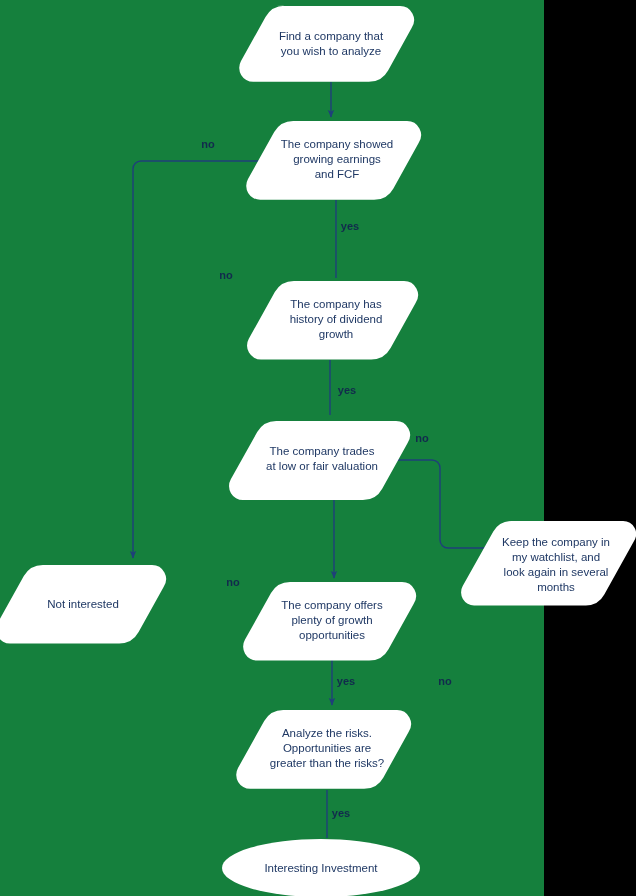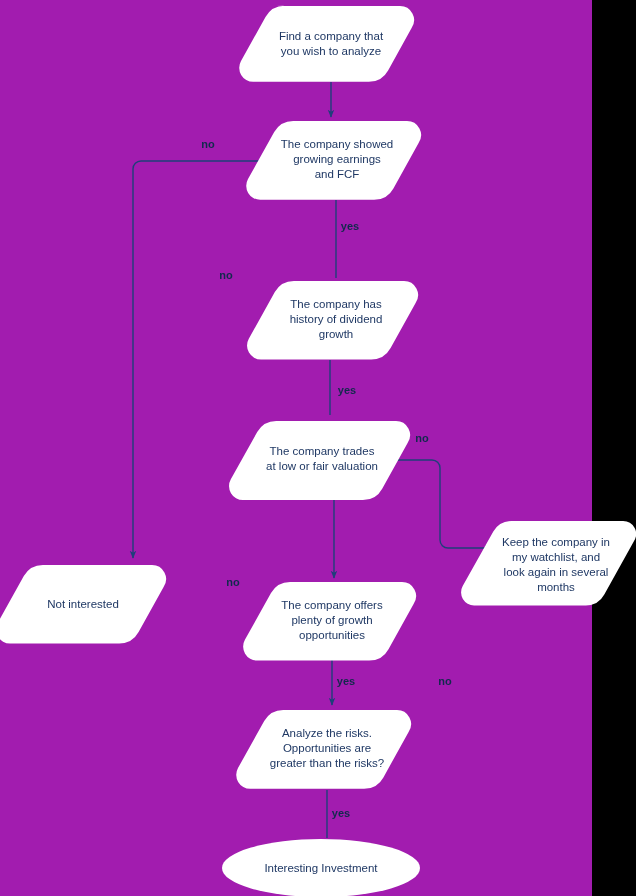--- a/index.html
+++ b/index.html
@@ -8,23 +8,23 @@
     background: #000000;
   }
   body {
     width: 636px;
     height: 896px;
     overflow: hidden;
     font-family: "Liberation Sans", sans-serif;
   }
   #chart-root {
     position: relative;
-    width: 592px;
+    width: 544px;
     height: 896px;
-    background: #a21caf;
+    background: #15803d;
   }
   svg.flow {
     display: block;
     width: 636px;
     height: 896px;
   }
   .node-shape {
     fill: #ffffff;
     stroke: none;
   }

